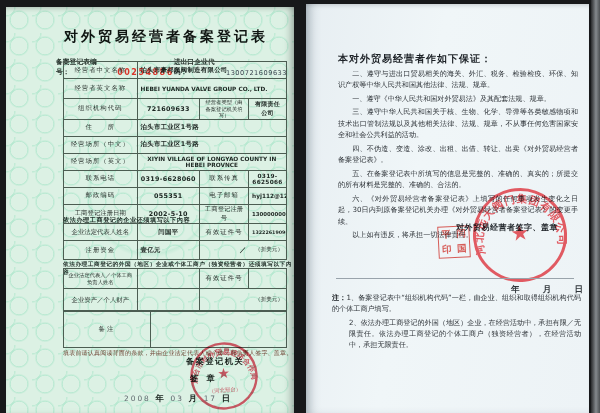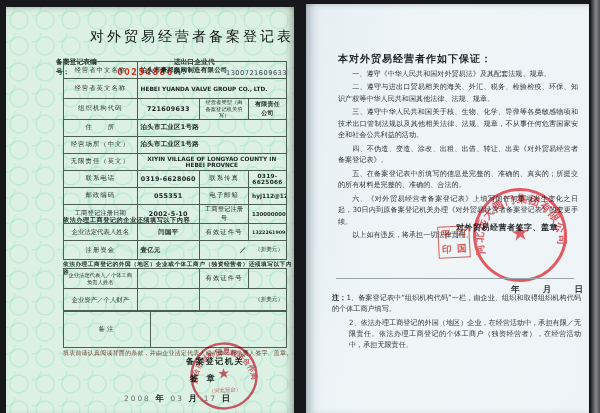--- a/index.html
+++ b/index.html
@@ -9,22 +9,22 @@
     background:linear-gradient(to right,#2a2b2d,#85898d 55%,#4c4f52);}
   
   .page-left{position:absolute;left:6px;top:7px;width:288px;height:406px;
     background-color:#dcf1e4;
     background-image:
       radial-gradient(circle at 50% 46%, rgba(80,200,150,0) 58px, rgba(80,200,150,0.14) 60px, rgba(80,200,150,0) 64px),
       radial-gradient(circle at 13px 13px, rgba(110,215,170,0) 8px, rgba(110,215,170,0.30) 8.6px, rgba(110,215,170,0) 10.4px),
       radial-gradient(circle at 0px 0px, rgba(110,215,170,0) 8px, rgba(110,215,170,0.26) 8.6px, rgba(110,215,170,0) 10.4px);
     background-size:auto,26px 26px,26px 26px;
     box-shadow:inset -7px 0 9px -5px rgba(0,0,0,.35), inset 0 4px 6px -4px rgba(0,0,0,.25);}
-  .form-title{position:absolute;top:21px;left:0;width:100%;text-align:right;
-    font-size:14px;font-weight:normal;letter-spacing:3px;color:#101512;}
+  .form-title{position:absolute;top:21px;left:16px;width:100%;text-align:center;
+    font-size:14px;font-weight:bold;letter-spacing:3px;color:#101512;}
   .meta-row{position:absolute;top:50px;left:50px;right:7px;display:flex;align-items:flex-end;font-size:6.8px;color:#24302a;}
   .meta-label{font-weight:bold;}
   .form-no{color:#d8342a;font-weight:bold;font-size:8px;letter-spacing:1.5px;margin-left:12px;}
   .ie-label{margin-left:auto;font-weight:bold;}
   .ie-code{color:#3a4550;margin-left:3px;font-size:6.6px;letter-spacing:.5px;}
   table.form{position:absolute;left:57px;border-collapse:collapse;table-layout:fixed;width:224px;
     font-size:6.4px;color:#1e2622;}
   table.form td{border:1px solid #4c5d52;padding:0 3px;text-align:center;vertical-align:middle;overflow:hidden;}
   td.lab{color:#2a332e;letter-spacing:1px;}
   td.val{font-weight:bold;color:#1b2420;letter-spacing:.3px;}
@@ -109,21 +109,21 @@
       </tr>
       <tr style="height:17px">
         <td class="lab">住　　所</td>
         <td class="val" colspan="3" style="text-align:left">泊头市工业区1号路</td>
       </tr>
       <tr style="height:17px">
         <td class="lab">经营场所（中文）</td>
         <td class="val" colspan="3" style="text-align:left">泊头市工业区1号路</td>
       </tr>
       <tr style="height:17px">
-        <td class="lab">无限责任（英文）</td>
+        <td class="lab">经营场所（英文）</td>
         <td class="val en" colspan="3">XIYIN VILLAGE OF LONGYAO COUNTY IN HEBEI PROVNCE</td>
       </tr>
       <tr style="height:17px">
         <td class="lab">联系电话</td>
         <td class="val">0319-6628060</td>
         <td class="lab">联系传真</td>
         <td class="val" style="font-size:5.8px">0319-6625066</td>
       </tr>
       <tr style="height:17px">
         <td class="lab">邮政编码</td>
@@ -233,22 +233,22 @@
       <span class="date-num">17</span>
       <span class="date-lab">日</span>
     </div>
   </div>
 
   <div class="page-right">
 
     <div class="guarantee-head">本对外贸易经营者作如下保证：</div>
 
     <div class="paras">
+      <p>二、遵守与进出口贸易相关的海关、外汇、税务、检验检疫、环保、知识产权等中华人民共和国其他法律、法规、规章。</p>
       <p>一、遵守《中华人民共和国对外贸易法》及其配套法规、规章。</p>
-      <p>二、遵守与进出口贸易相关的海关、外汇、税务、检验检疫、环保、知识产权等中华人民共和国其他法律、法规、规章。</p>
       <p>三、遵守中华人民共和国关于核、生物、化学、导弹等各类敏感物项和技术出口管制法规以及其他相关法律、法规、规章，不从事任何危害国家安全和社会公共利益的活动。</p>
       <p>四、不伪造、变造、涂改、出租、出借、转让、出卖《对外贸易经营者备案登记表》。</p>
       <p>五、在备案登记表中所填写的信息是完整的、准确的、真实的；所提交的所有材料是完整的、准确的、合法的。</p>
       <p>六、《对外贸易经营者备案登记表》上填写的任何事项发生变化之日起，30日内到原备案登记机关办理《对外贸易经营者备案登记表》的变更手续。</p>
       <p>以上如有违反，将承担一切法律责任。</p>
     </div>
 
     <div class="sign-line">对外贸易经营者签字、盖章</div>
     <div class="date-right">年　　月　　日</div>
 

